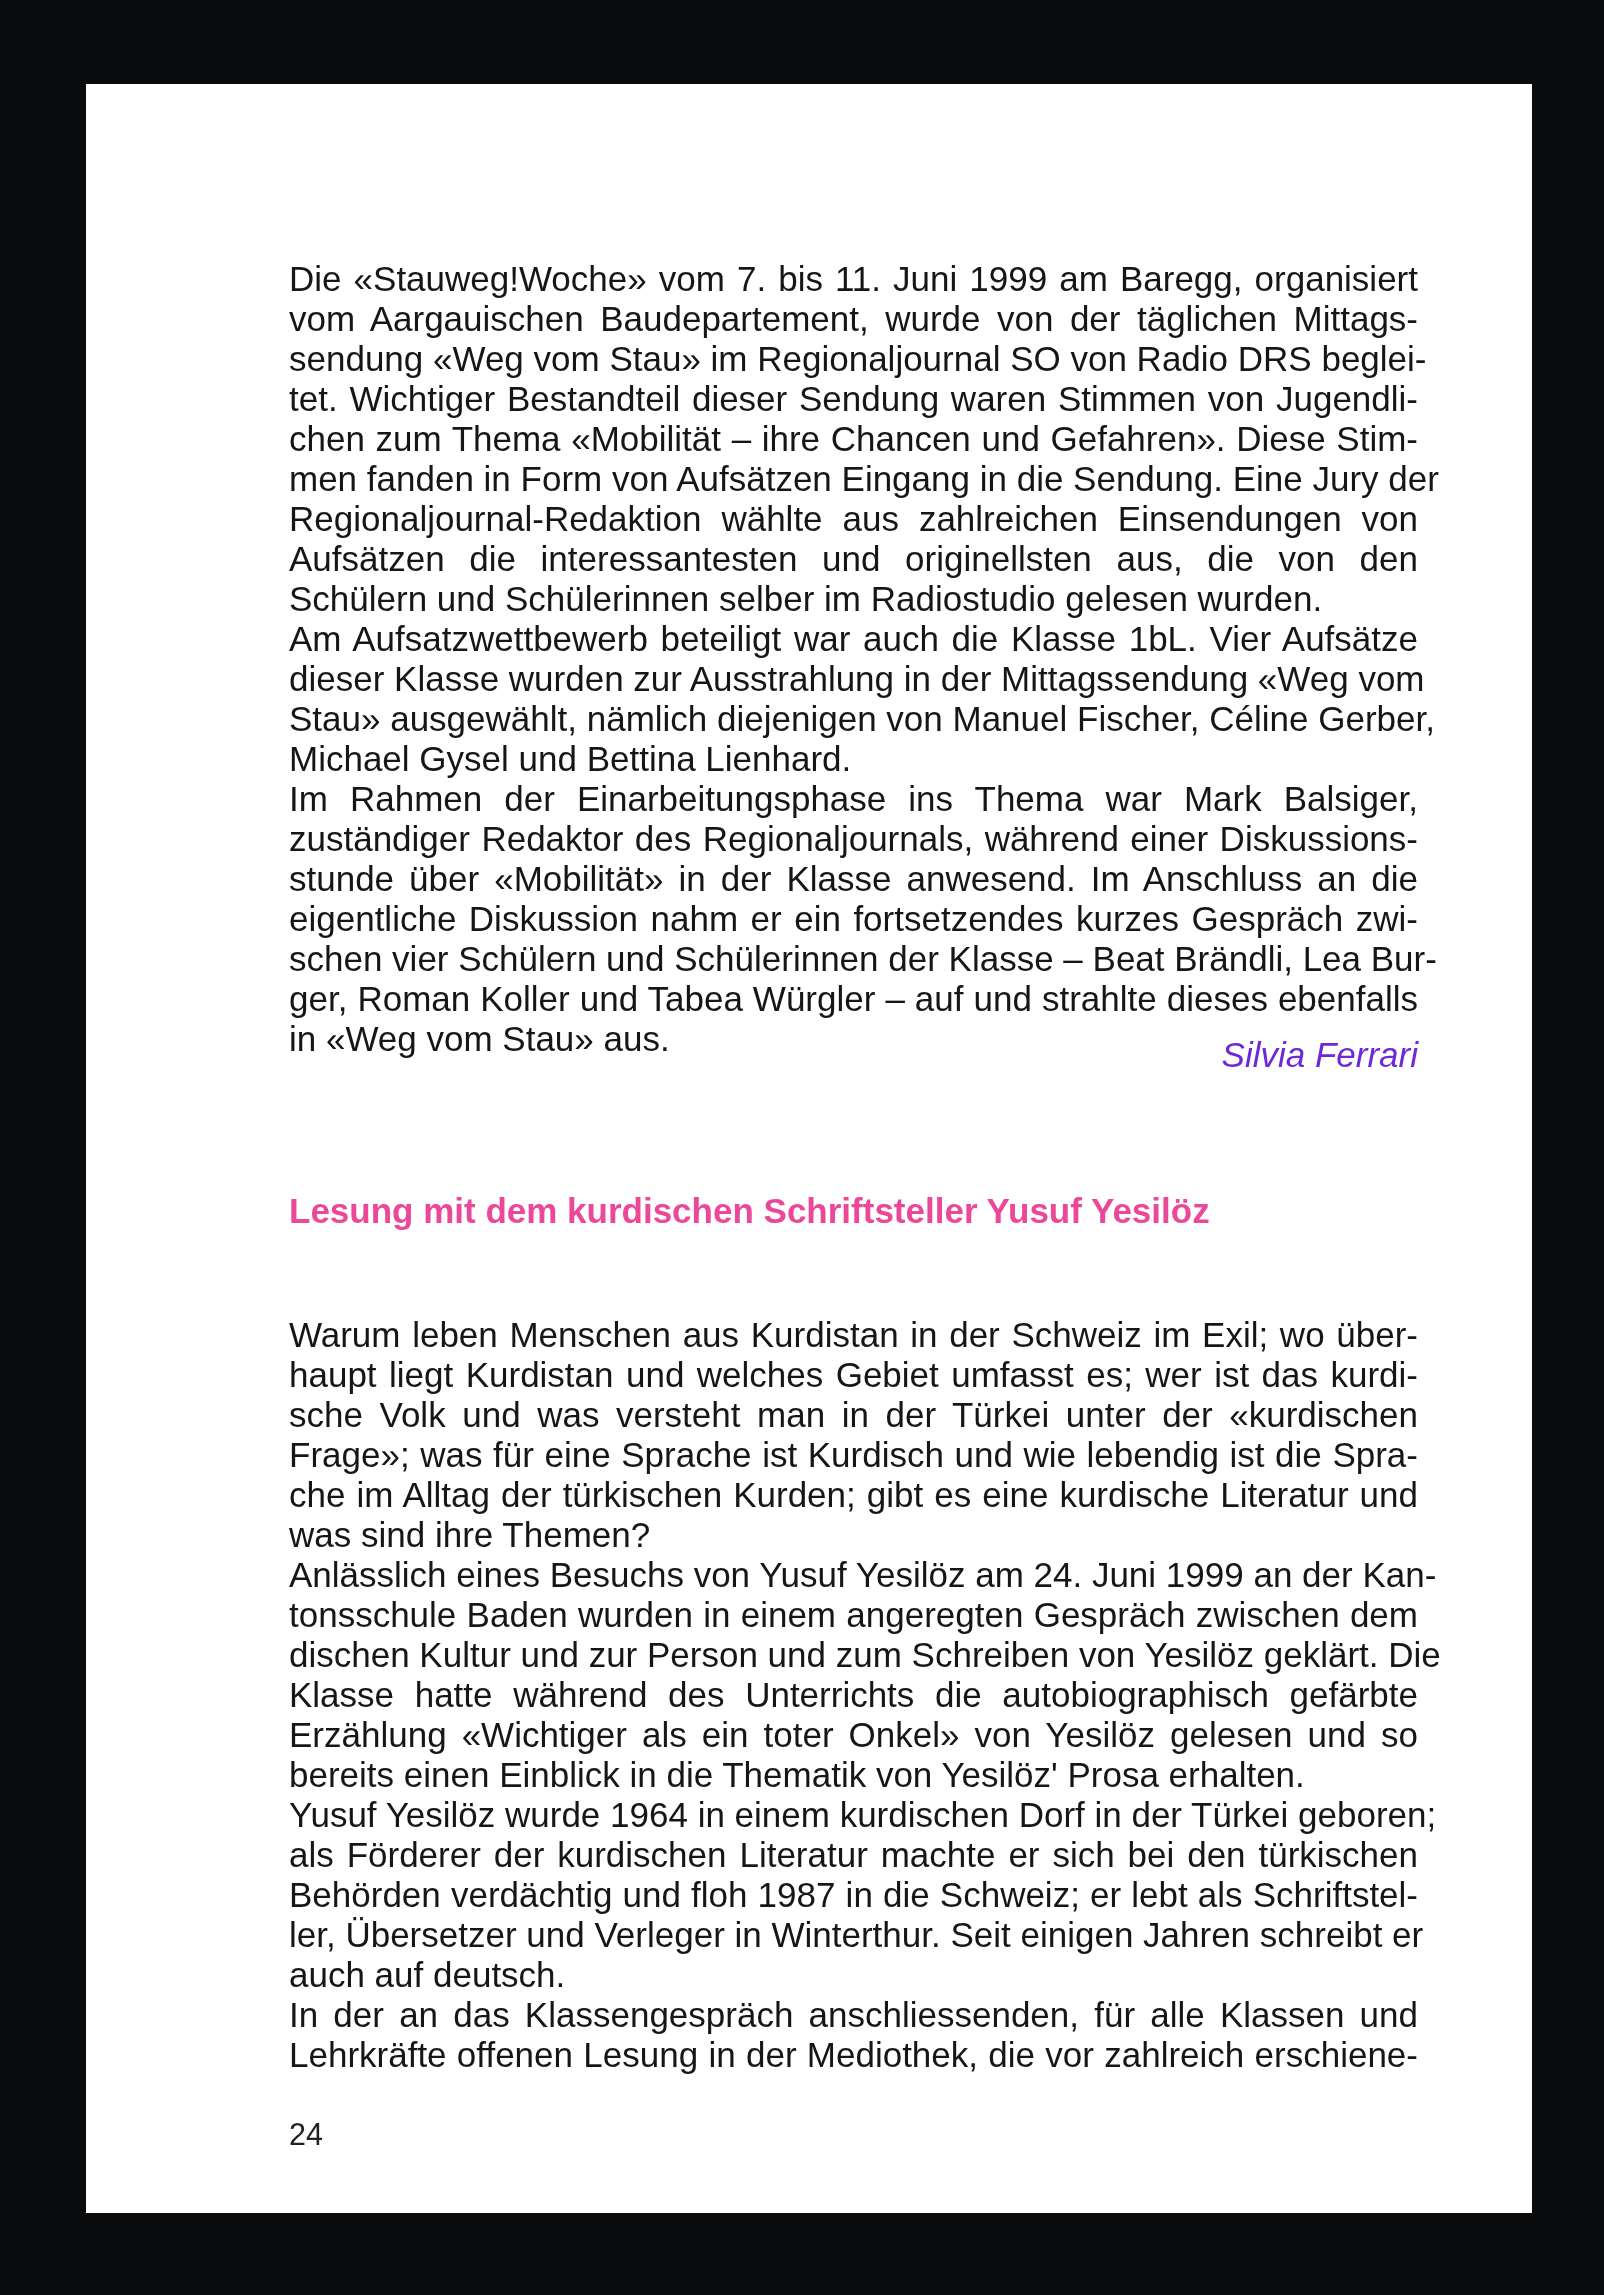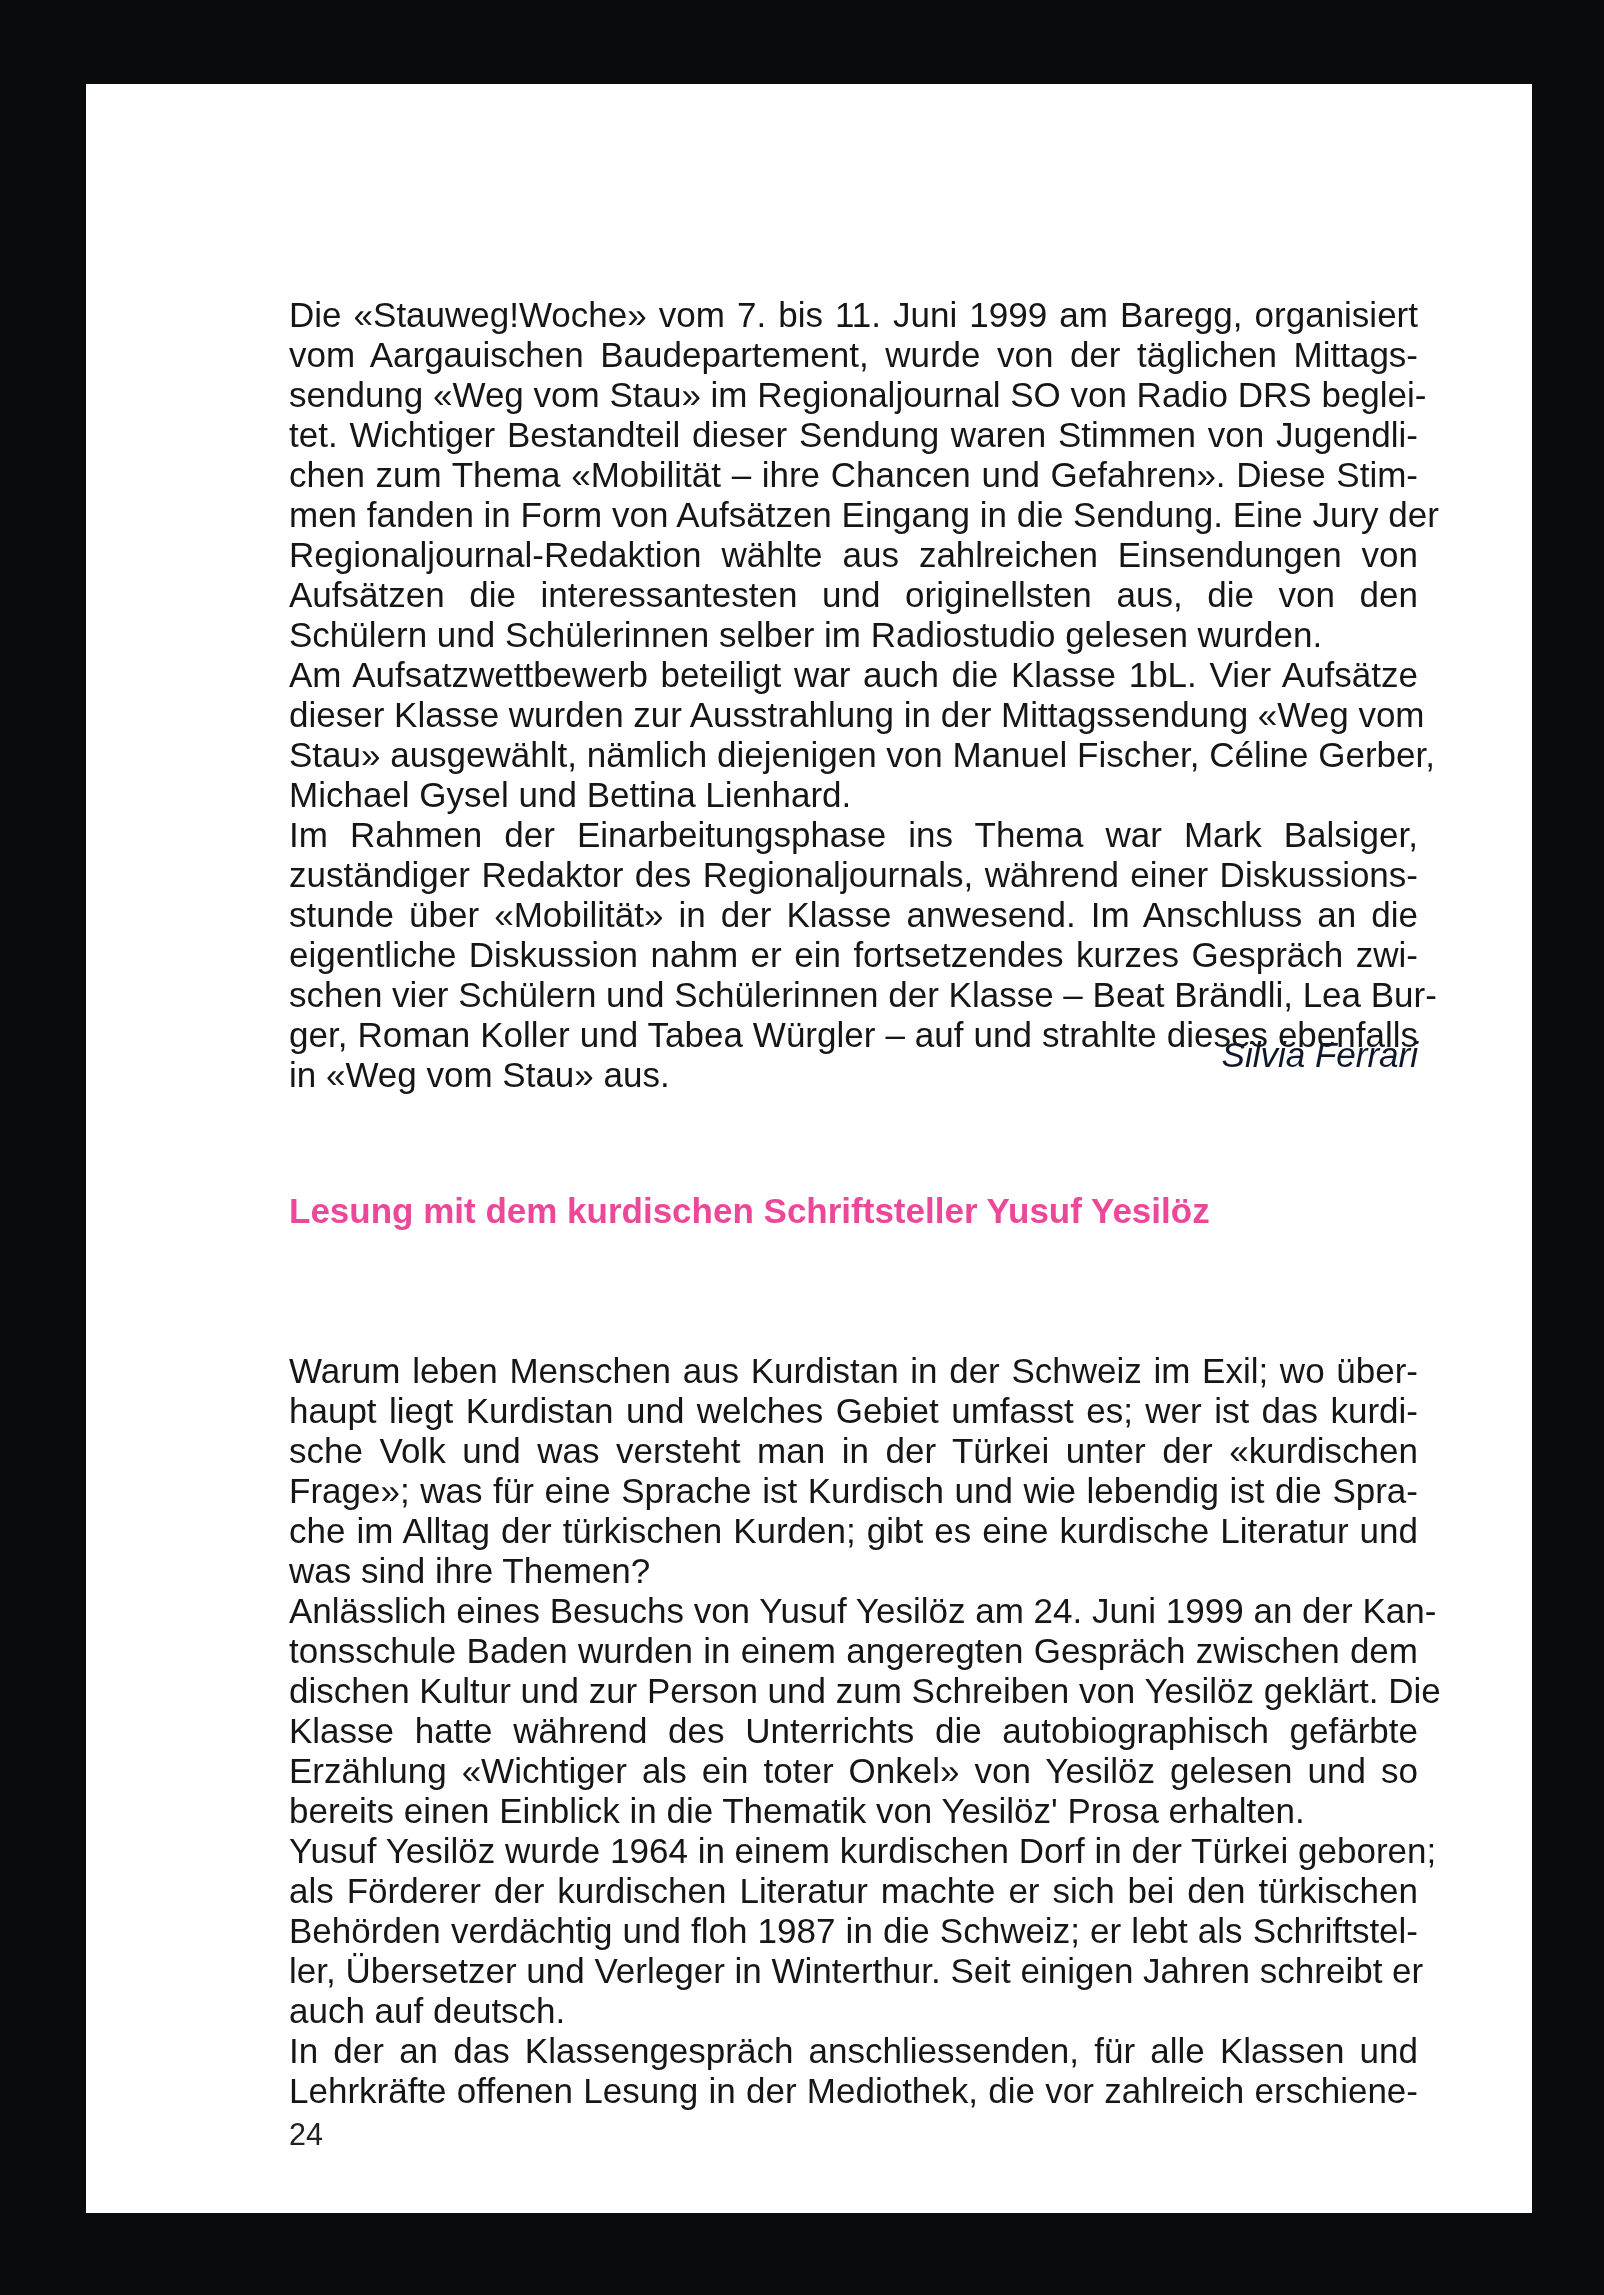--- a/index.html
+++ b/index.html
@@ -18,21 +18,20 @@
     height: 2129px;
     background: #ffffff;
   }
   .col {
     position: absolute;
     left: 203px;
     width: 1129px;
     font-family: "Liberation Sans", sans-serif;
     font-size: 35px;
     color: #161616;
-    margin-top: 36px;
   }
   .line {
     display: block;
     height: 40px;
     line-height: 40px;
     white-space: nowrap;
     text-align: justify;
     text-align-last: justify;
   }
   .line.last {
@@ -43,21 +42,21 @@
   .signature {
     position: absolute;
     top: 951px;
     left: 203px;
     width: 1129px;
     text-align: right;
     font-family: "Liberation Sans", sans-serif;
     font-style: italic;
     font-size: 35px;
     line-height: 40px;
-    color: #0f172a;
+    color: #6d28d9;
   }
   .heading {
     position: absolute;
     top: 1107px;
     left: 203px;
     font-family: "Liberation Sans", sans-serif;
     font-weight: bold;
     font-size: 35px;
     line-height: 40px;
     color: #ec4899;

